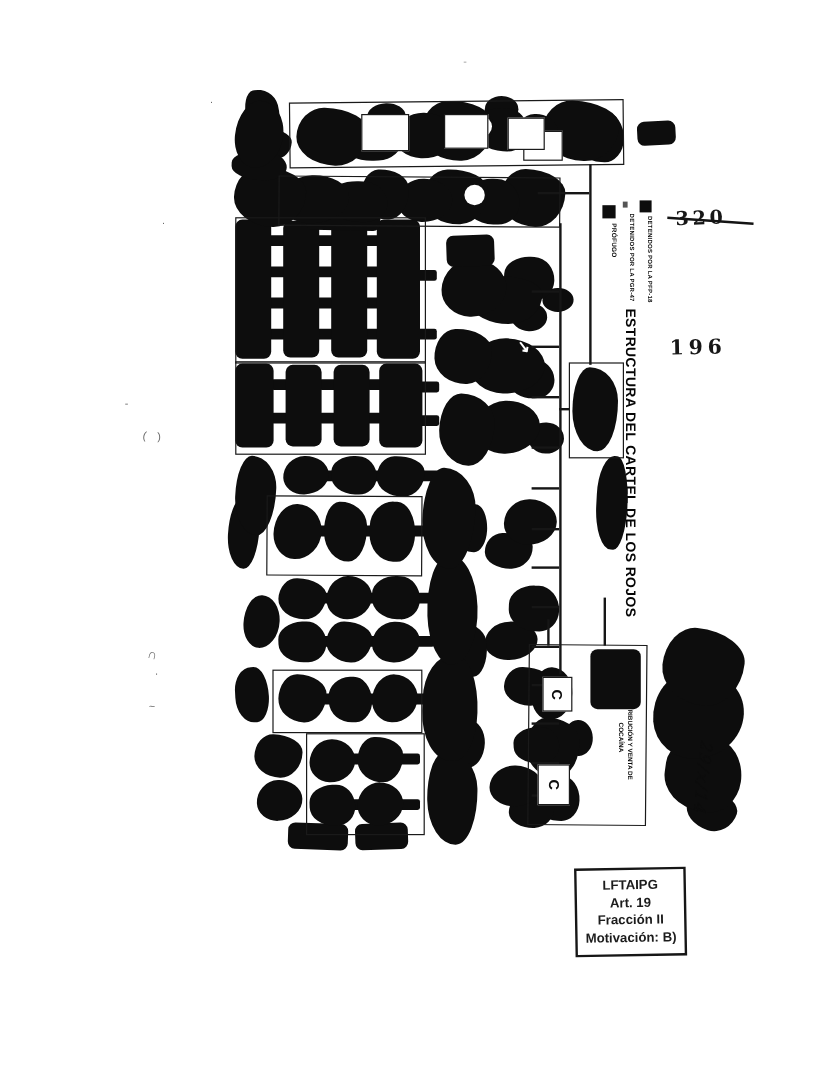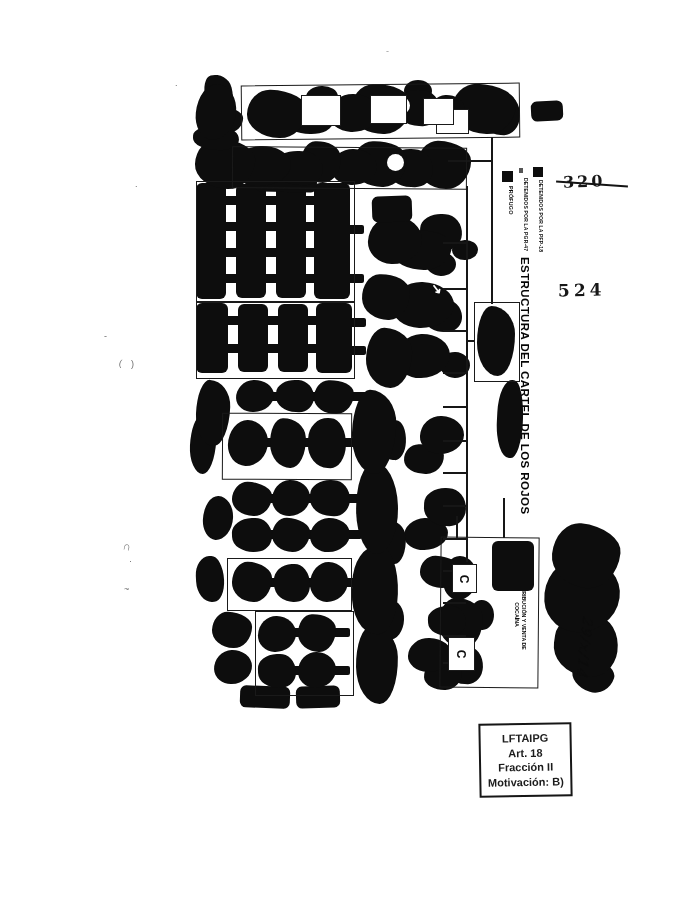--- a/index.html
+++ b/index.html
@@ -216,41 +216,41 @@
 
     <div class="legend-square" style="left:519px;top:168px;width:4px;height:5px;background:#555;"></div>
     <div class="rot90 legend-label" style="left:529px;top:178px;">DETENIDOS POR LA PGR-47</div>
 
     <div class="legend-square" style="left:502px;top:171px;width:11px;height:11px;"></div>
     <div class="rot90 legend-label" style="left:514px;top:186px;font-size:5.4px;">PRÓFUGO</div>
   </div>
 
   <div class="pagenum" style="left:563px;top:172px;font-size:16px;letter-spacing:3px;transform:rotate(-2deg);">320</div>
   <div class="strike" style="left:556px;top:183px;width:72px;transform:rotate(4deg);"></div>
-  <div class="pagenum" style="left:558px;top:280px;font-size:17px;letter-spacing:4px;transform:rotate(-1deg);">524</div>
+  <div class="pagenum" style="left:558px;top:280px;font-size:17px;letter-spacing:4px;transform:rotate(-1deg);">196</div>
 
   <div class="rot90 dist-label" style="left:527px;top:563px;width:103px;">
     <span>DISTRIBUCIÓN Y VENTA DE</span><br>
     <span>COCAÍNA</span>
   </div>
 
   <div class="arrow-glyph" style="left:431px;top:281px;">↘</div>
 
   <div class="wbox" style="left:452px;top:564px;width:23px;height:27px;z-index:3;">
     <span class="glyph-c">C</span>
   </div>
   <div class="wbox" style="left:448px;top:637px;width:25px;height:32px;z-index:3;">
     <span class="glyph-c">C</span>
   </div>
 
   <div class="rot90 handwriting" style="left:596px;top:620px;transform:rotate(96deg) skewX(-10deg);z-index:5;">29/x/14</div>
 
   <div class="stamp" style="left:479px;top:723px;width:89px;height:70px;transform:rotate(-1deg);z-index:5;">
     <span>LFTAIPG</span>
-    <span>Art. 18</span>
+    <span>Art. 19</span>
     <span>Fracción II</span>
     <span>Motivación: B)</span>
   </div>
 
   <div class="mark" style="left:104px;top:331px;">‐</div>
   <div class="mark" style="left:119px;top:358px;transform:rotate(10deg);">(</div>
   <div class="mark" style="left:131px;top:359px;">)</div>
   <div class="mark" style="left:123px;top:540px;font-size:11px;transform:rotate(14deg);">∩</div>
   <div class="mark" style="left:129px;top:556px;">·</div>
   <div class="mark" style="left:124px;top:584px;">~</div>

